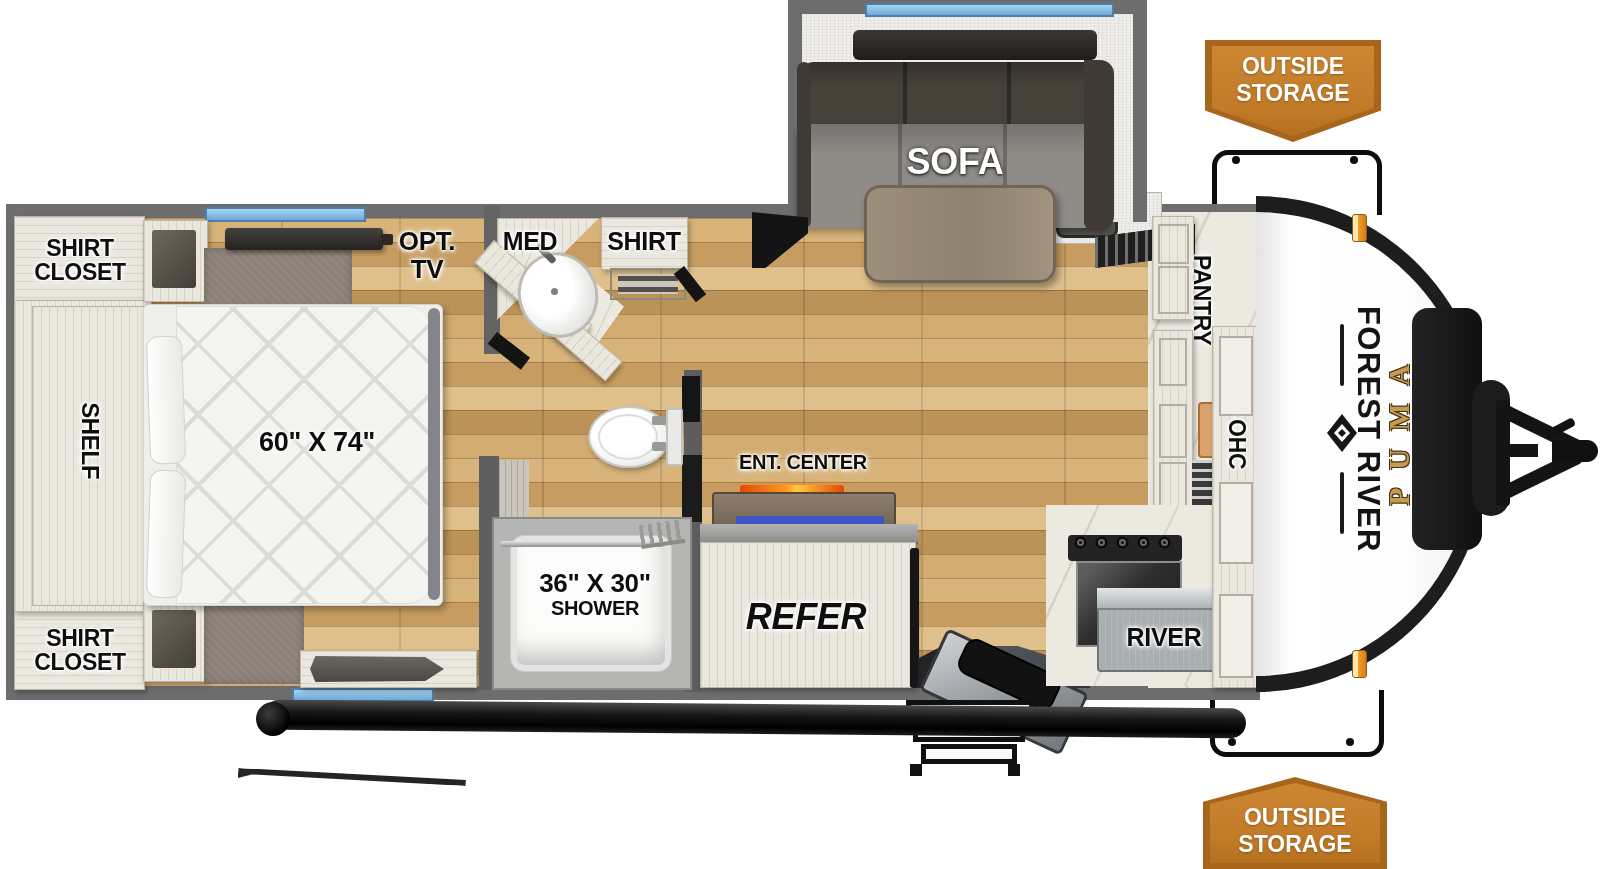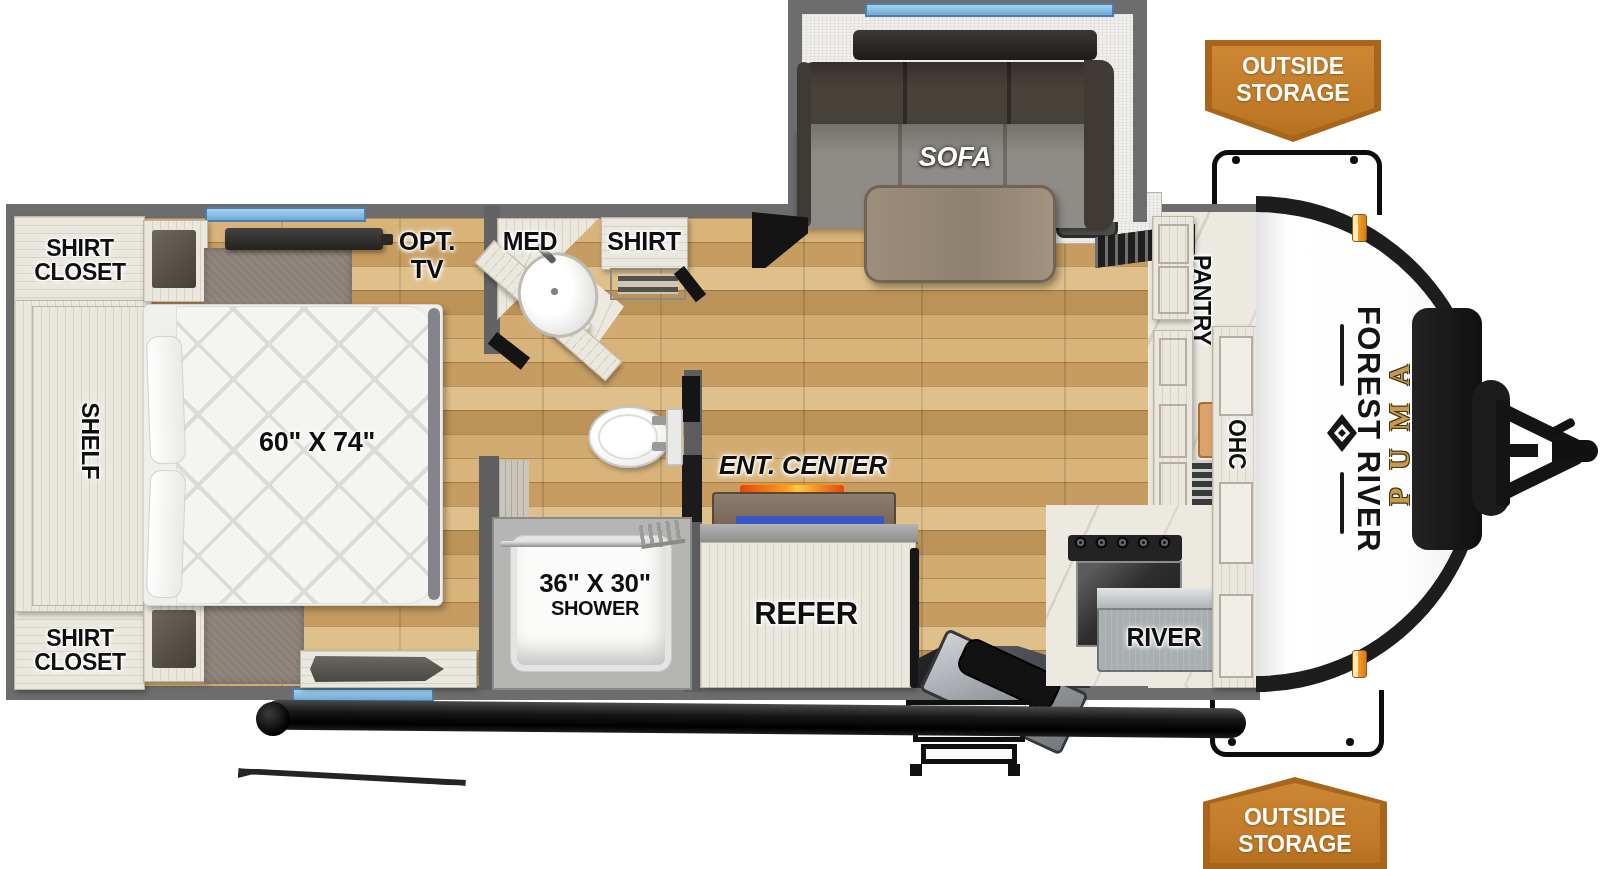--- a/index.html
+++ b/index.html
@@ -132,28 +132,28 @@
 
   <div class="abs" style="left:492px;top:517px;width:196px;height:169px;background:#b5b5b3;border:2px solid #8a8a88;"></div>
   <div class="abs" style="left:510px;top:535px;width:160px;height:135px;background:#fbfbfa;border-radius:14px;border:1px solid #c9c9c7;
        box-shadow:inset 0 0 0 6px #e4e4e2, inset -6px -18px 22px rgba(0,0,0,.22);"></div>
   <div class="abs" style="left:500px;top:541px;width:164px;height:6px;background:linear-gradient(180deg,#e8e8e8,#8f8f8f);border-radius:3px;"></div>
   <div class="abs" style="left:640px;top:522px;width:44px;height:20px;transform:rotate(-8deg);
        background-image:repeating-linear-gradient(90deg,#9b9b99 0 4px,transparent 4px 9px);border-bottom:4px solid #8a8a88;"></div>
   <div class="lbl" style="left:515px;top:570px;width:160px;font-size:26px;">36" X 30"</div>
   <div class="lbl" style="left:515px;top:598px;width:160px;font-size:20px;">SHOWER</div>
 
-  <div class="lbl" style="left:703px;top:452px;width:200px;font-size:26px;font-style:italic;">ENT. CENTER</div>
+  <div class="lbl" style="left:703px;top:452px;width:200px;font-size:20px;">ENT. CENTER</div>
   <div class="abs" style="left:740px;top:485px;width:104px;height:13px;border-radius:3px;background:linear-gradient(90deg,#e2470c,#ff9b1e 45%,#ffc83d 55%,#e2470c);box-shadow:0 0 6px rgba(255,150,30,.8);"></div>
   <div class="abs" style="left:712px;top:492px;width:180px;height:34px;background:linear-gradient(180deg,#8d7d6e,#746454);border:2px solid #564838;border-radius:4px;"></div>
   <div class="abs" style="left:736px;top:516px;width:148px;height:10px;background:#3b55c4;border-radius:2px;"></div>
   <div class="abs" style="left:700px;top:524px;width:218px;height:18px;background:linear-gradient(180deg,#b3b3b1,#8f8f8d);border-bottom:2px solid #6f6f6d;"></div>
   <div class="abs cab" style="left:700px;top:542px;width:214px;height:144px;"></div>
   <div class="abs" style="left:910px;top:548px;width:9px;height:140px;background:#161616;border-radius:3px;"></div>
-  <div class="lbl" style="left:716px;top:598px;width:180px;font-size:31px;">REFER</div>
+  <div class="lbl" style="left:716px;top:598px;width:180px;font-size:36px;font-style:italic;">REFER</div>
 
   <div class="abs" style="left:918px;top:646px;width:172px;height:42px;background:linear-gradient(115deg,#222325 10%,#55585c 32%,#484b4f 70%,#303236);
        clip-path:polygon(14% 0,58% 0,100% 55%,100% 100%,0 100%,0 30%);"></div>
   <div class="abs" style="left:933px;top:694px;width:150px;height:62px;transform:rotate(25deg);transform-origin:100% 0;
        background:linear-gradient(135deg,#cfd2d6,#8e9296 60%,#74787c);border:3px solid #35383b;border-radius:6px;"></div>
   <div class="abs" style="left:962px;top:714px;width:100px;height:34px;transform:rotate(25deg);transform-origin:175% -55%;
        background:#121212;border-radius:12px;border:2px solid #000;"></div>
   <div class="abs" style="left:906px;top:698px;width:132px;height:80px;">
     <div class="stepbox" style="left:0;top:2px;width:118px;height:10px;"></div>
     <div class="stepbox" style="left:7px;top:24px;width:102px;height:10px;"></div>
@@ -211,21 +211,21 @@
 
   <div class="abs" style="left:853px;top:30px;width:244px;height:30px;background:linear-gradient(180deg,#3a3835,#1d1c1a);border-radius:6px;"></div>
   <div class="abs" style="left:803px;top:62px;width:307px;height:64px;background:#474239;border-radius:10px 10px 0 0;
        background-image:linear-gradient(180deg, rgba(0,0,0,.25), transparent 40%),
        repeating-linear-gradient(90deg, transparent 0 100px, #2e2a25 100px 104px);"></div>
   <div class="abs" style="left:797px;top:124px;width:313px;height:104px;background:#8f8c87;border-radius:8px;
        background-image:linear-gradient(180deg, rgba(0,0,0,.18), transparent 30%),
        repeating-linear-gradient(90deg, transparent 0 101px, #6f6c67 101px 105px);box-shadow:0 4px 6px rgba(0,0,0,.3);"></div>
   <div class="abs" style="left:797px;top:62px;width:14px;height:166px;background:#3f3a34;border-radius:8px;"></div>
   <div class="abs" style="left:1084px;top:60px;width:30px;height:170px;background:#3f3a34;border-radius:0 14px 14px 8px;"></div>
-  <div class="lbl inv" style="left:905px;top:143px;width:100px;font-size:27px;font-style:italic;">SOFA</div>
+  <div class="lbl inv" style="left:905px;top:143px;width:100px;font-size:36px;">SOFA</div>
 
   <div class="abs" style="left:864px;top:185px;width:186px;height:92px;border-radius:16px;border:3px solid #6f6455;
        background:linear-gradient(90deg,#9d8e7c,#8f8170 55%,#a2927f);box-shadow:3px 5px 7px rgba(0,0,0,.35);"></div>
 
   <div class="abs" style="left:752px;top:212px;width:56px;height:56px;background:#141414;clip-path:polygon(0 0,100% 10%,100% 38%,24% 100%,0 100%);"></div>
 
   <div class="abs" style="left:1256px;top:196px;width:232px;height:496px;background:#1d1d1d;border-radius:0 240px 240px 0 / 0 248px 248px 0;"></div>
   <div class="abs" style="left:1256px;top:212px;width:218px;height:464px;border-radius:0 230px 230px 0 / 0 232px 232px 0;
        background:linear-gradient(90deg,#e3e3e3,#ffffff 16%,#fdfdfd 70%,#efefef);"></div>
   <div class="abs" style="left:1352px;top:214px;width:13px;height:26px;border-radius:3px;background:linear-gradient(90deg,#ffe9b0 35%,#f29b2a 40%,#d97d14);border:1px solid #8a5a10;"></div>

